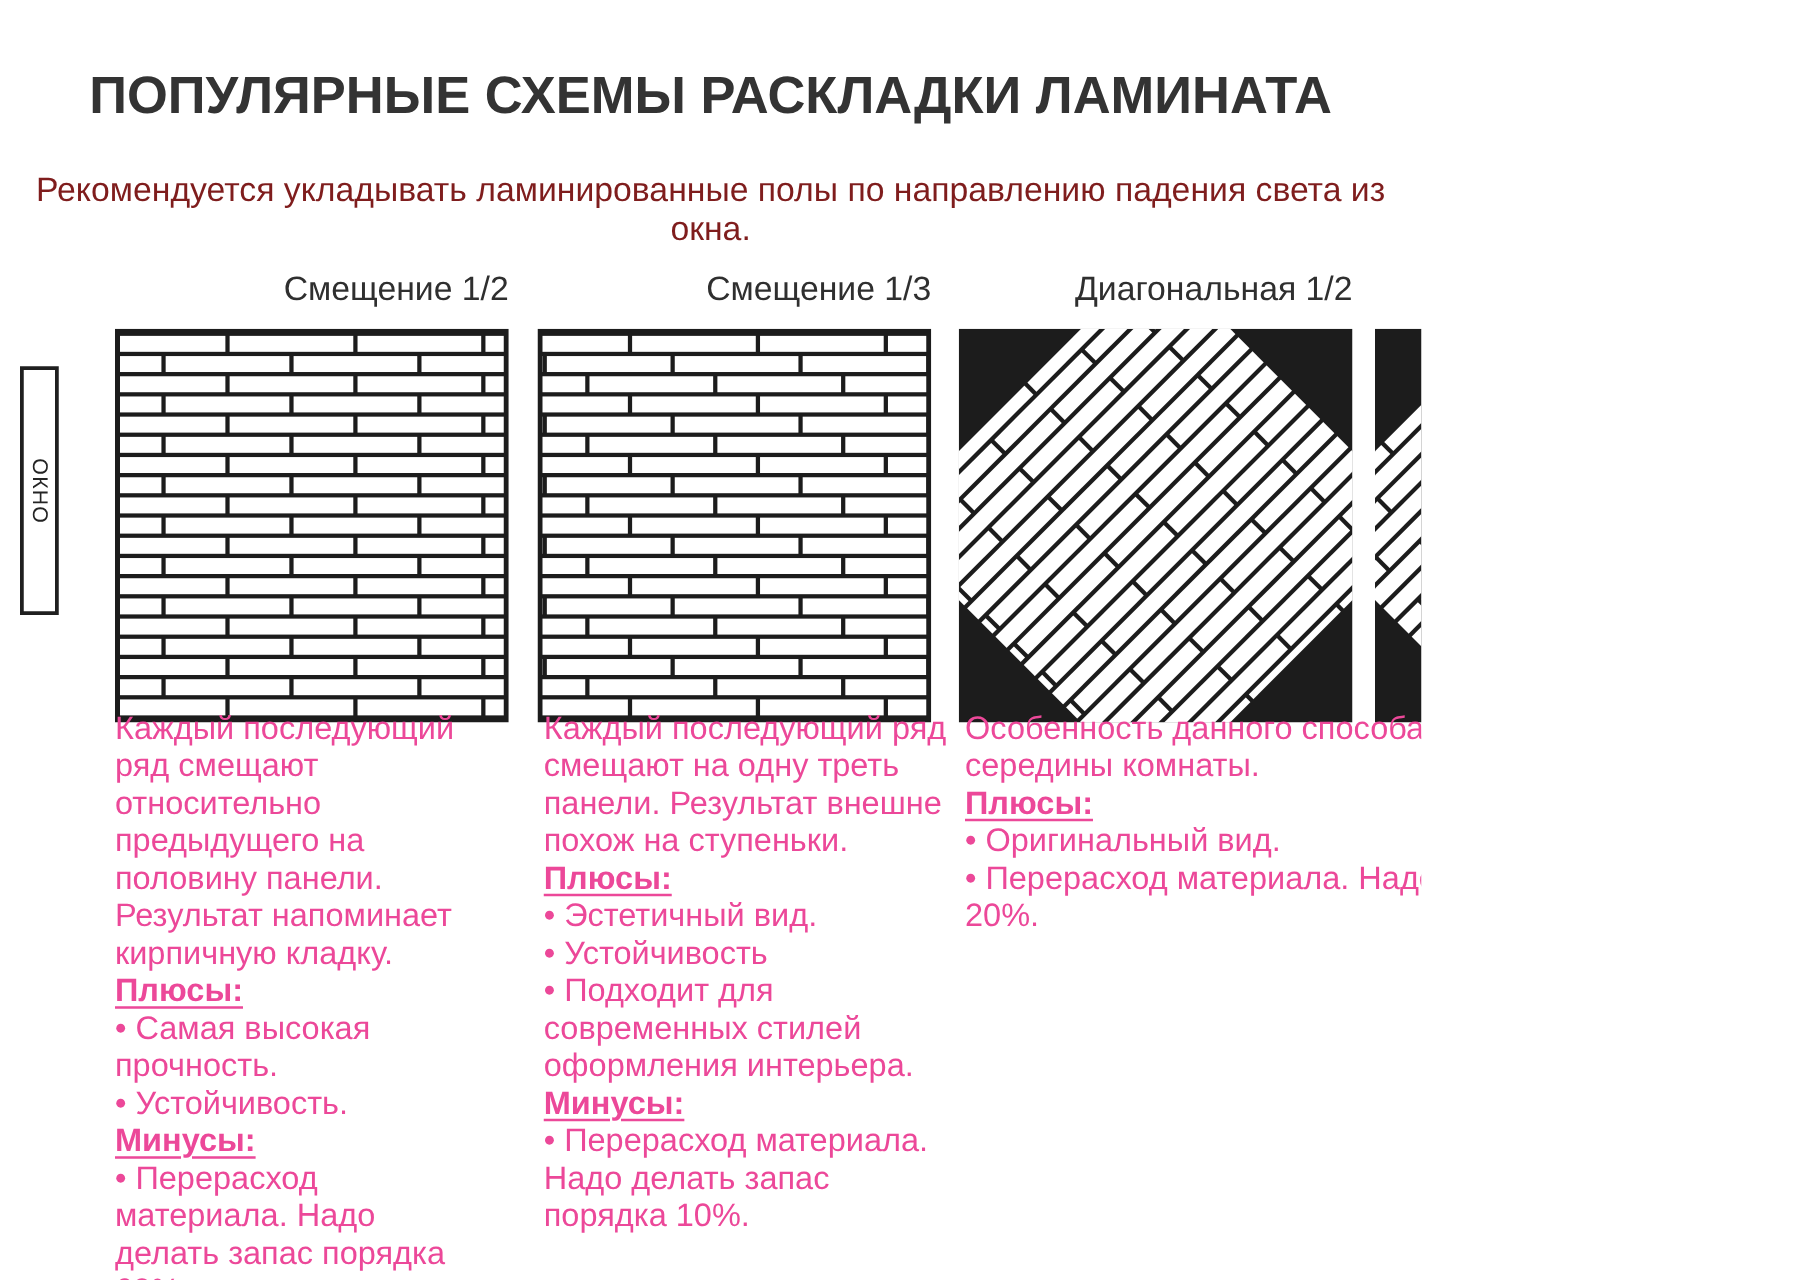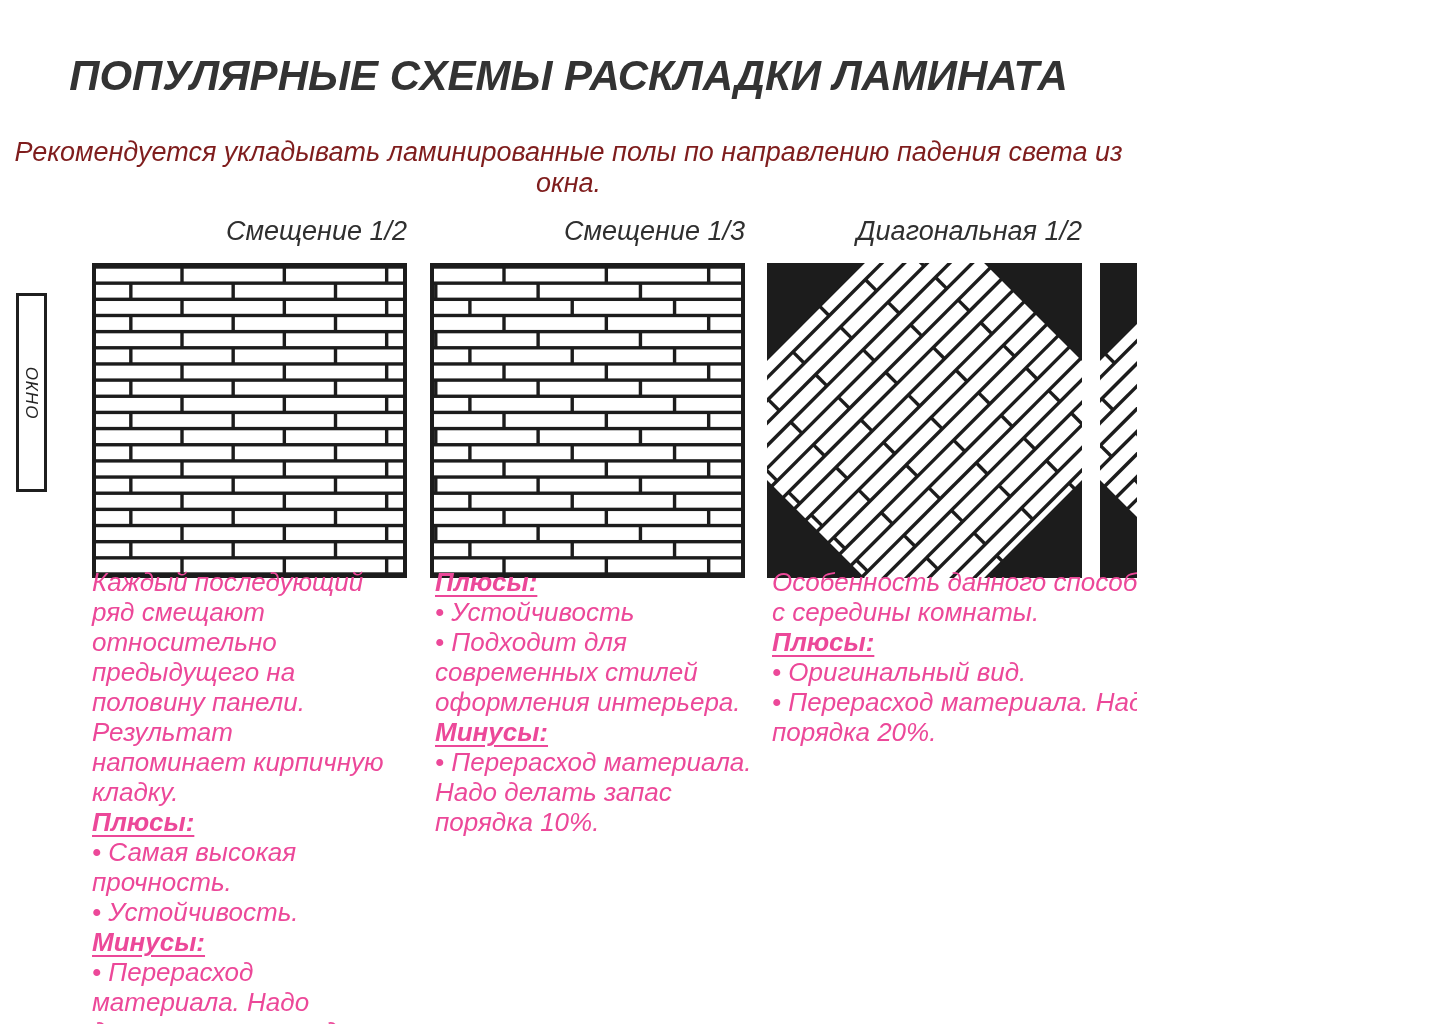--- a/index.html
+++ b/index.html
@@ -1,18 +1,18 @@
 <!DOCTYPE html>
 <html><head>
 <meta charset="utf-8">
 <style>
   html,body{margin:0;padding:0;background:#ffffff;}
   .page{
     position:relative;width:1137px;height:1024px;background:#ffffff;
-    font-family:"Liberation Sans","DejaVu Sans",sans-serif;color:#2f2f2f;overflow:hidden;font-style:italic;
+    font-family:"Liberation Sans","DejaVu Sans",sans-serif;color:#2f2f2f;overflow:hidden;
   }
   .title{
     position:absolute;top:52px;left:0;width:100%;text-align:center;
     font-size:42px;font-weight:700;color:#333333;letter-spacing:0px;
   }
   .subtitle{
     position:absolute;top:137px;left:0;width:100%;text-align:center;
     font-size:27px;font-weight:400;color:#7f1d1d;
   }
   .diagram-group{position:absolute;top:216px;width:315px;}
@@ -1258,21 +1258,23 @@
 
   <div class="desc" id="desc-0">
       <p>Каждый последующий ряд смещают относительно предыдущего на половину панели. Результат напоминает кирпичную кладку.</p>
       <p class="hdr">Плюсы:</p>
       <p class="bullet">Самая высокая прочность.</p>
       <p class="bullet">Устойчивость.</p>
       <p class="hdr">Минусы:</p>
       <p class="bullet">Перерасход материала. Надо делать запас порядка 68%.</p>
     </div>
   <div class="desc" id="desc-1">
+      <p>Каждый последующий ряд смещают на одну треть панели. Результат внешне похож на ступеньки.</p>
       <p class="hdr">Плюсы:</p>
+      <p class="bullet">Эстетичный вид.</p>
       <p class="bullet">Устойчивость</p>
       <p class="bullet">Подходит для современных стилей оформления интерьера.</p>
       <p class="hdr">Минусы:</p>
       <p class="bullet">Перерасход материала. Надо делать запас порядка 10%.</p>
     </div>
   <div class="desc" id="desc-2">
       <p>Особенность данного способа - монтаж начинается с середины комнаты.</p>
       <p class="hdr">Плюсы:</p>
       <p class="bullet">Оригинальный вид.</p>
       <p class="bullet">Перерасход материала. Надо делать запас порядка 20%.</p>

